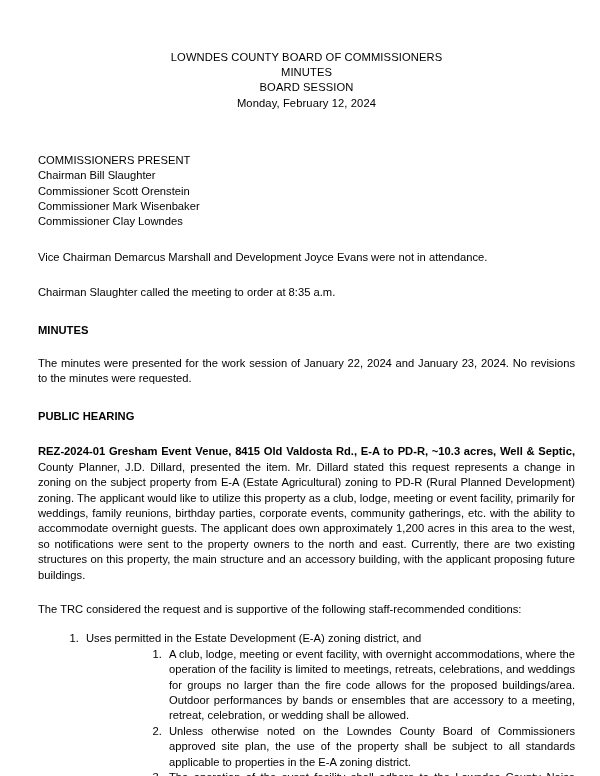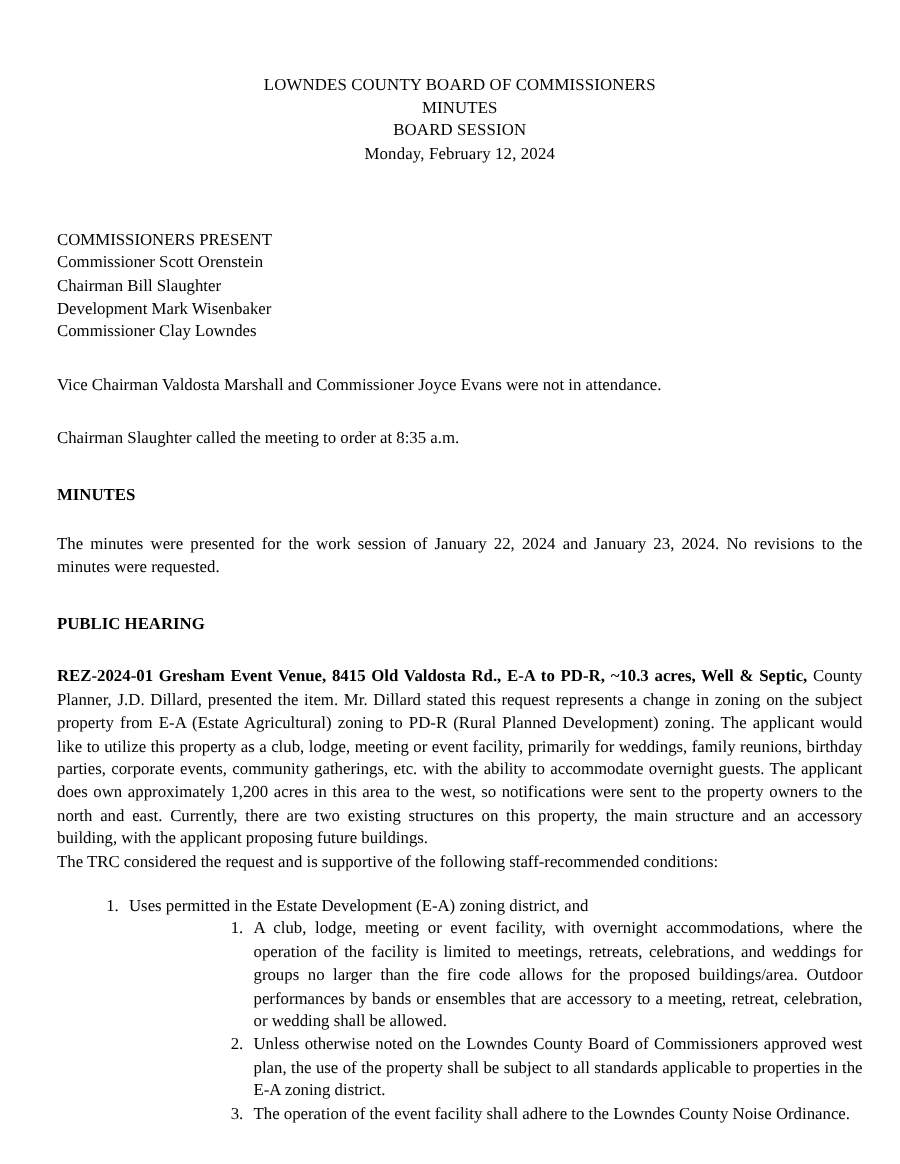--- a/index.html
+++ b/index.html
@@ -12,21 +12,20 @@
     color: #000000;
     -webkit-font-smoothing: antialiased;
   }
   .page {
     position: relative;
     width: 600px;
     height: 776px;
     background: #ffffff;
     overflow: hidden;
     box-sizing: border-box;
-    font-family: Liberation Serif, serif;
   }
   .content {
     position: absolute;
     left: 38px;
     top: 0;
     width: 537px;
   }
 
   
   .doc-header {
@@ -59,21 +58,21 @@
   .heading {
     font-weight: bold;
     font-size: 11.2px;
     line-height: 15.4px;
   }
   .heading-minutes { margin-top: 22px; }
   .heading-hearing { margin-top: 22px; }
 
   .para-minutes { margin-top: 18px; }
   .para-rez     { margin-top: 20px; }
-  .para-trc     { }
+  .para-trc     { margin-top: 19px; }
 
   .para-rez b { font-weight: bold; }
 
   
   ol.lvl1 {
     margin: 14px 0 0 0;
     padding-left: 44px;
     font-size: 11.2px;
     line-height: 15.4px;
   }
@@ -104,45 +103,45 @@
 
     <div class="doc-header">
       <div>LOWNDES COUNTY BOARD OF COMMISSIONERS</div>
       <div>MINUTES</div>
       <div>BOARD SESSION</div>
       <div>Monday, February 12, 2024</div>
     </div>
 
     <div class="block roster">
       <div>COMMISSIONERS PRESENT</div>
+      <div>Chairman Bill Slaughter</div>
       <div>Commissioner Scott Orenstein</div>
-      <div>Chairman Bill Slaughter</div>
-      <div>Development Mark Wisenbaker</div>
+      <div>Commissioner Mark Wisenbaker</div>
       <div>Commissioner Clay Lowndes</div>
     </div>
 
-    <div class="para para-absent">Vice Chairman Valdosta Marshall and Commissioner Joyce Evans were not in attendance.</div>
+    <div class="para para-absent">Vice Chairman Demarcus Marshall and Development Joyce Evans were not in attendance.</div>
 
     <div class="para para-order">Chairman Slaughter called the meeting to order at 8:35 a.m.</div>
 
     <div class="heading heading-minutes">MINUTES</div>
     <div class="para para-minutes">The minutes were presented for the work session of January 22, 2024 and January 23, 2024.  No revisions to the minutes were requested.</div>
 
     <div class="heading heading-hearing">PUBLIC HEARING</div>
 
     <div class="para para-rez"><b>REZ-2024-01 Gresham Event Venue, 8415 Old Valdosta Rd., E-A to PD-R, ~10.3 acres, Well &amp; Septic,</b><span> County Planner, J.D. Dillard, presented the item.  Mr. Dillard stated this request represents a change in zoning on the subject property from E-A (Estate Agricultural) zoning to PD-R (Rural Planned Development) zoning.  The applicant would like to utilize this property as a club, lodge, meeting or event facility, primarily for weddings, family reunions, birthday parties, corporate events, community gatherings, etc. with the ability to accommodate overnight guests.   The applicant does own approximately 1,200 acres in this area to the west, so notifications were sent to the property owners to the north and east.  Currently, there are two existing structures on this property, the main structure and an accessory building, with the applicant proposing future buildings.</span></div>
 
     <div class="para para-trc">The TRC considered the request and is supportive of the following staff-recommended conditions:</div>
 
     <ol class="lvl1">
       <li>
         <span>Uses permitted in the Estate Development (E-A) zoning district, and</span>
         <ol class="lvl2">
           <li>A club, lodge, meeting or event facility, with overnight accommodations, where the operation of the facility is limited to meetings, retreats, celebrations, and weddings for groups no larger than the fire code allows for the proposed buildings/area. Outdoor performances by bands or ensembles that are accessory to a meeting, retreat, celebration, or wedding shall be allowed.</li>
-          <li>Unless otherwise noted on the Lowndes County Board of Commissioners approved west plan, the use of the property shall be subject to all standards applicable to properties in the E-A zoning district.</li>
+          <li>Unless otherwise noted on the Lowndes County Board of Commissioners approved site plan, the use of the property shall be subject to all standards applicable to properties in the E-A zoning district.</li>
           <li>The operation of the event facility shall adhere to the Lowndes County Noise Ordinance.</li>
 
         </ol>
       </li>
     </ol>
 
   </div>
 </div>
 
 </body></html>

